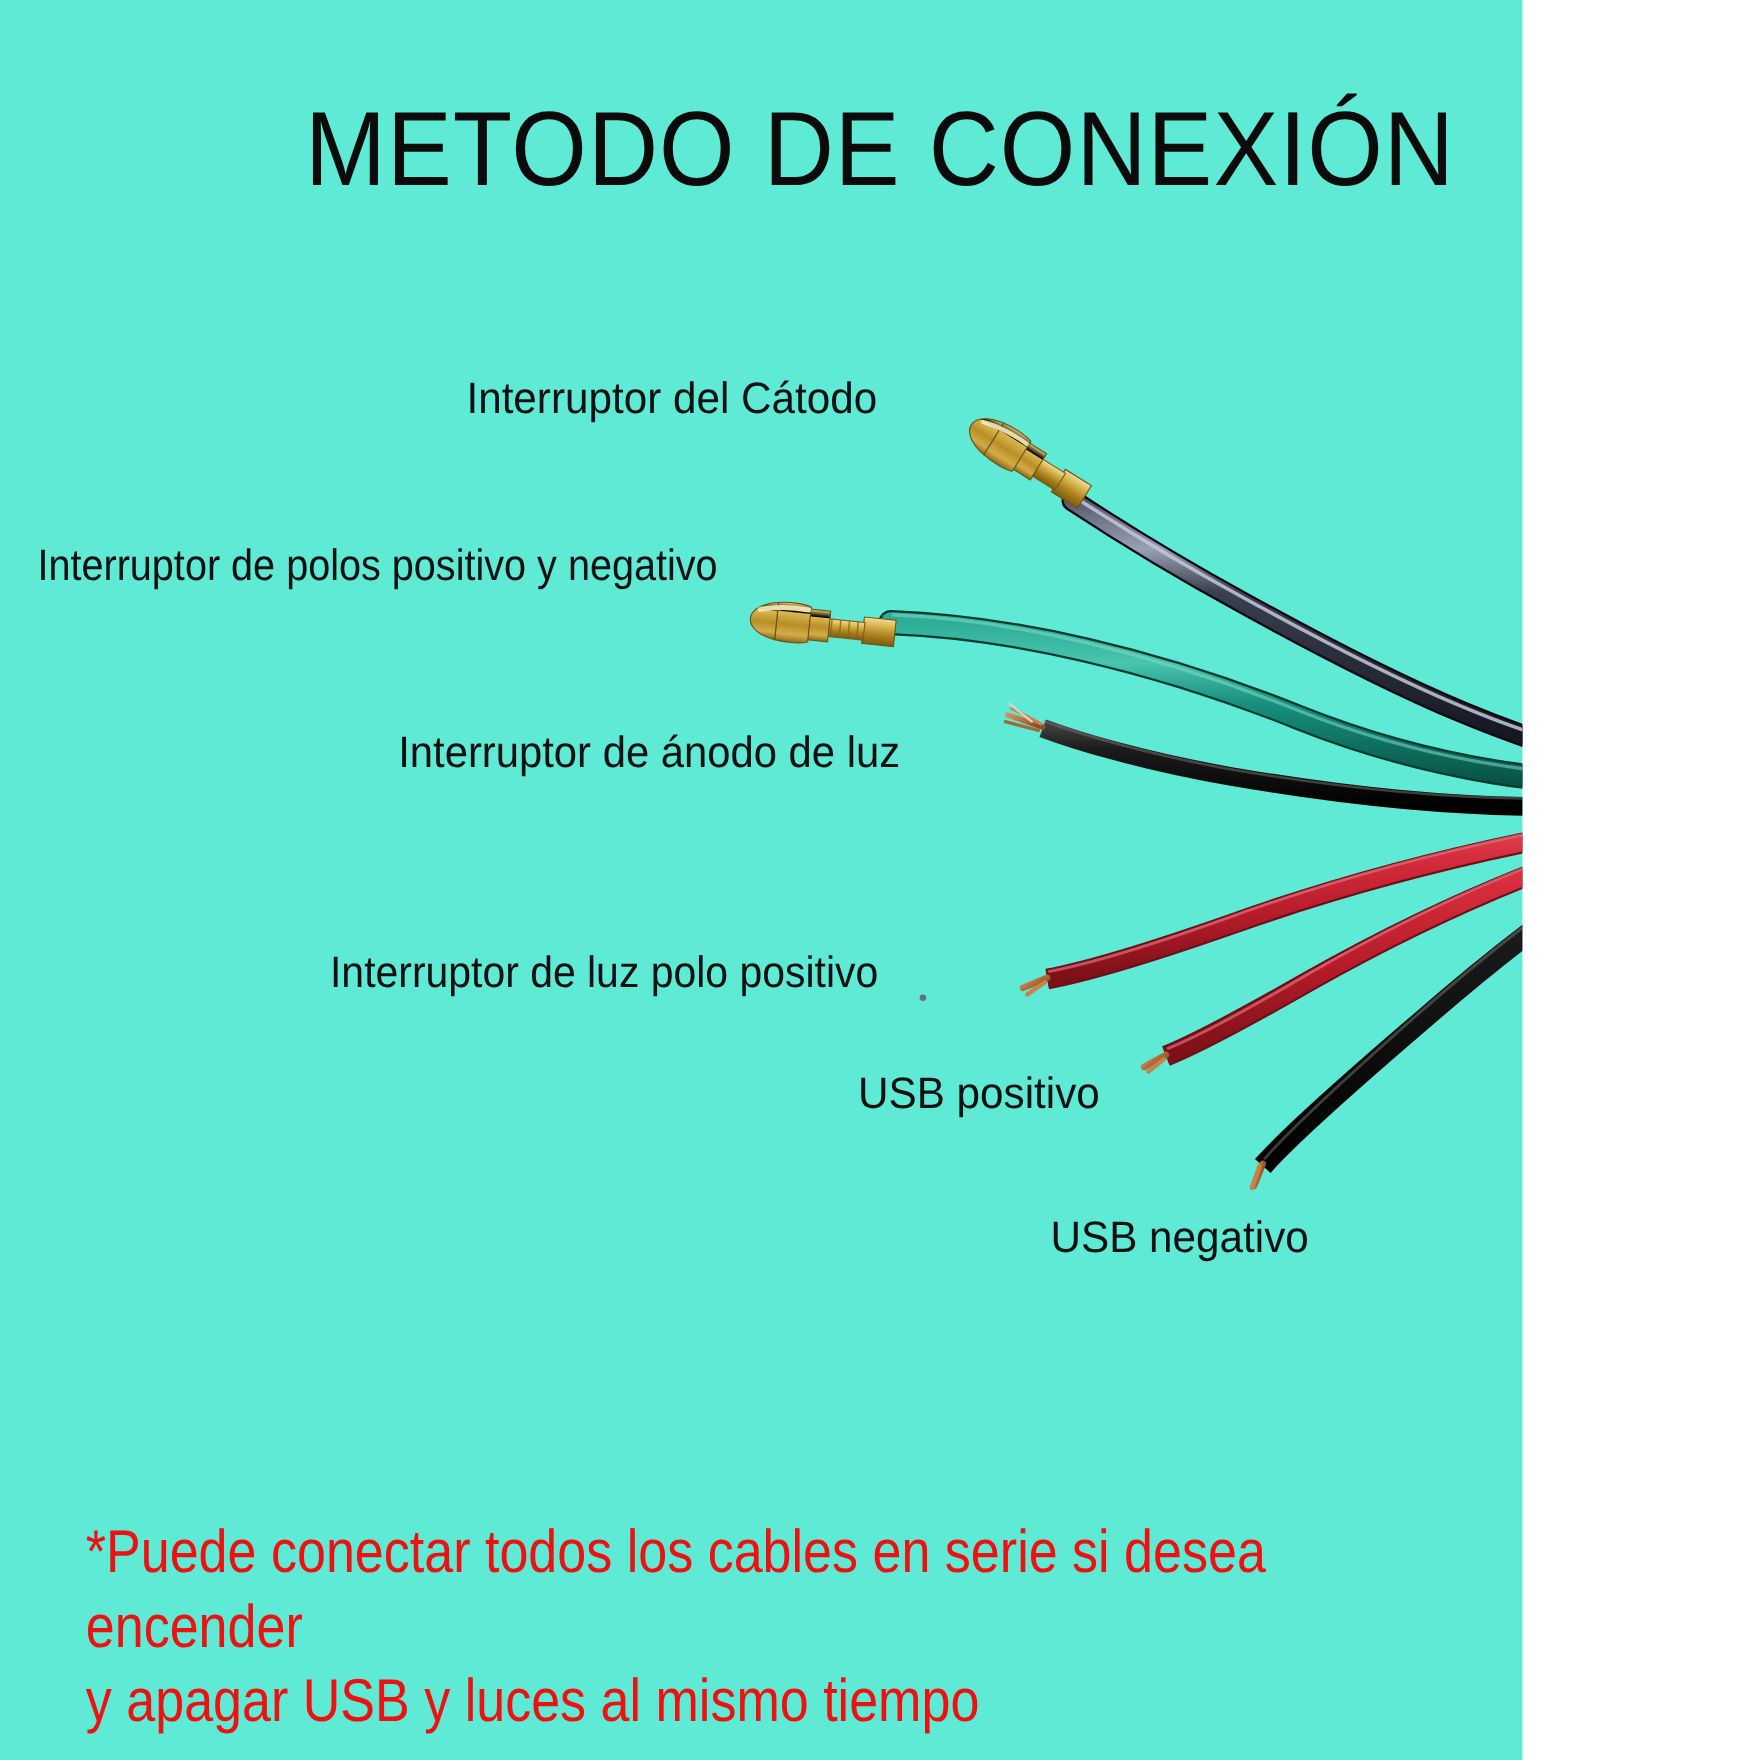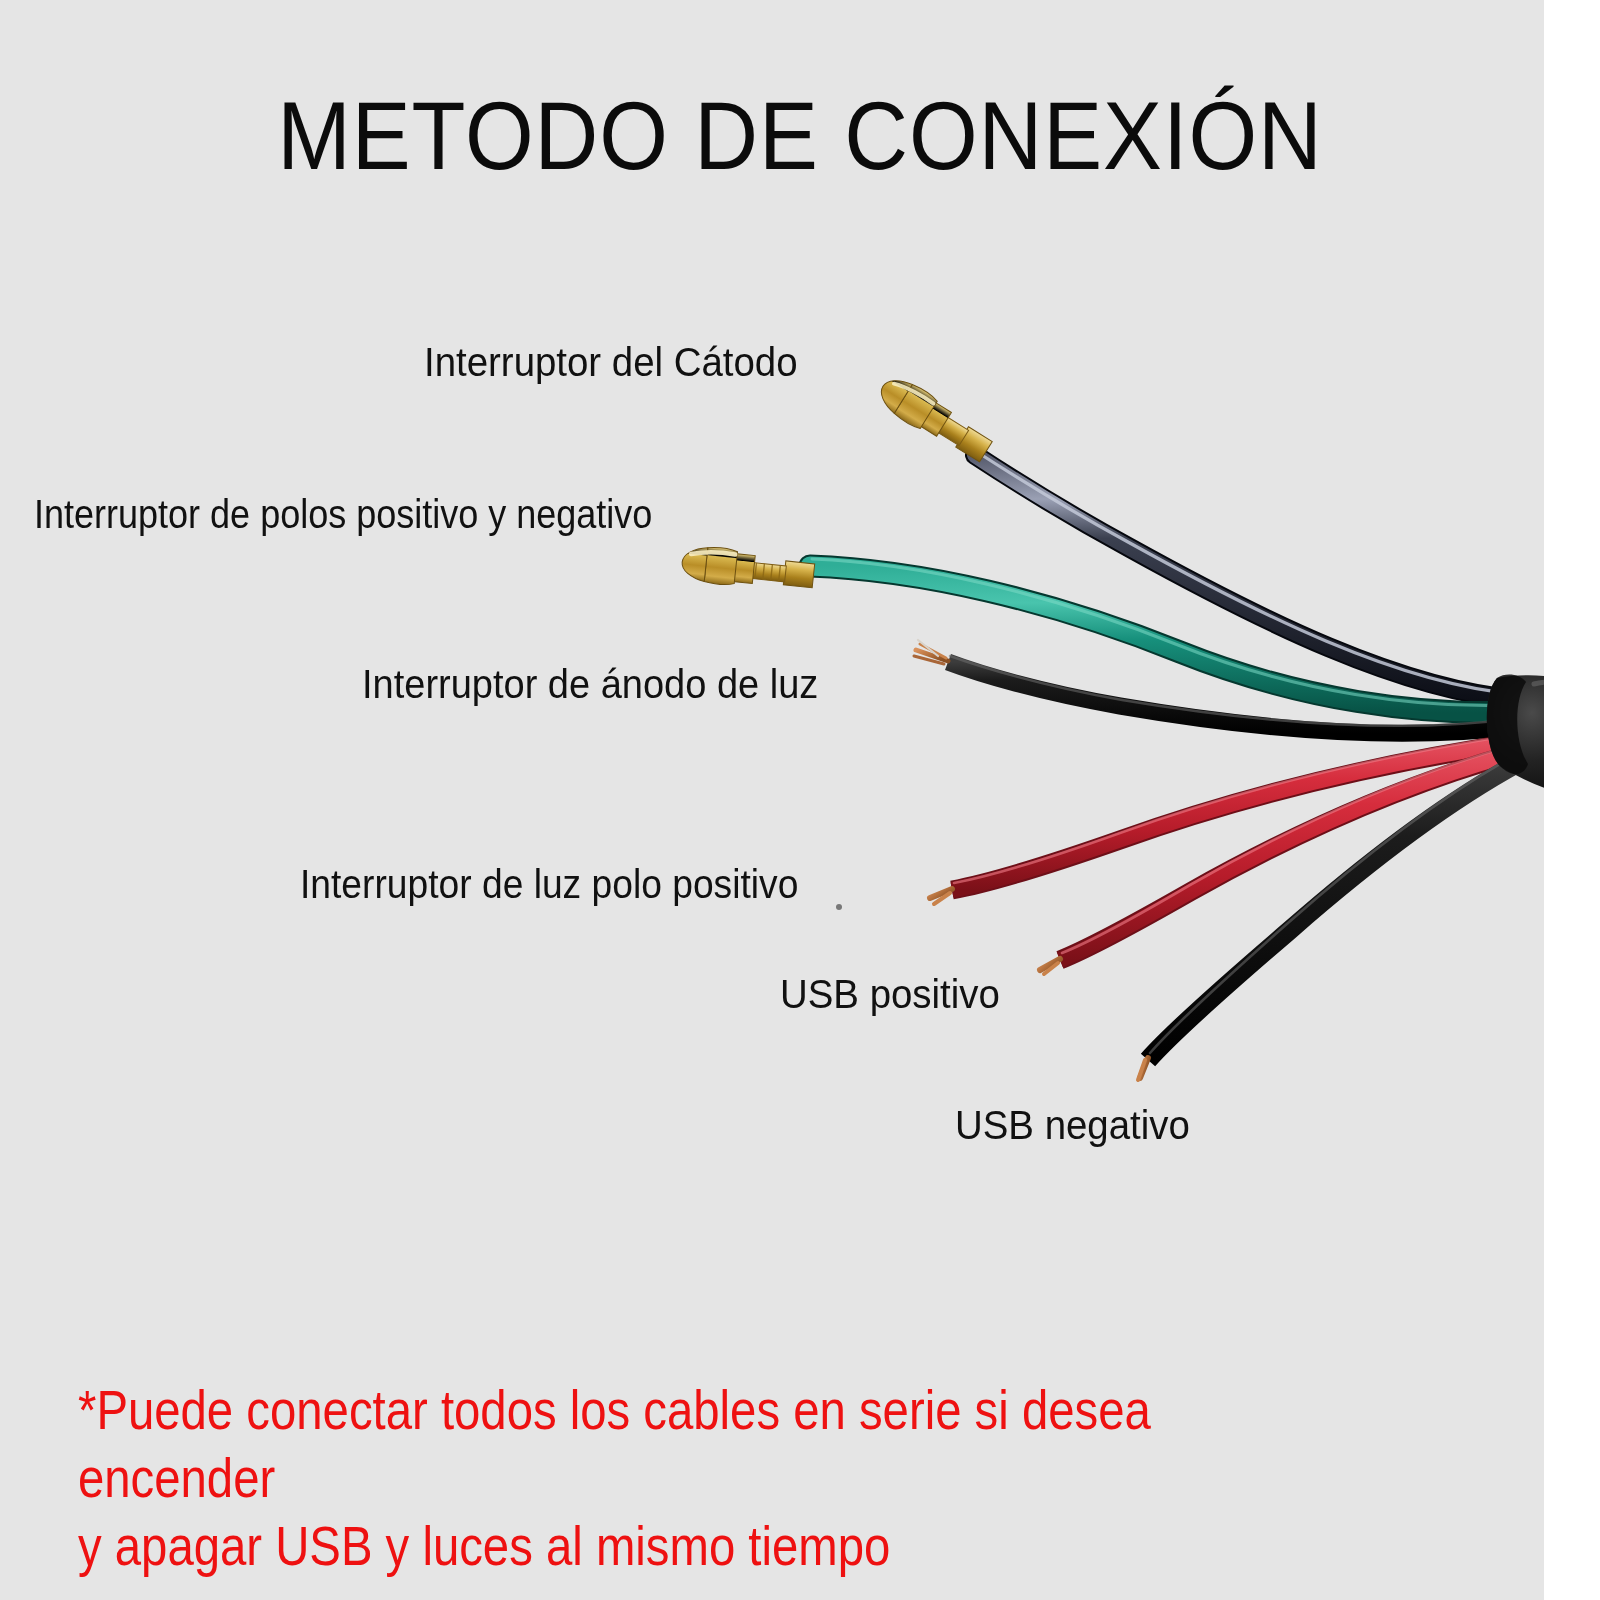--- a/index.html
+++ b/index.html
@@ -2,23 +2,23 @@
 <html><head>
 <meta charset="utf-8">
 <style>
   html, body {
     margin: 0;
     padding: 0;
     background: #ffffff;
   }
   #page {
     position: relative;
-    width: 1544px;
+    width: 1384px;
     height: 1600px;
-    background: #e5e5e5;
+    background: #5eead4;
     overflow: hidden;
     font-family: "Liberation Sans", sans-serif;
   }
 
   
   #title {
     position: absolute;
     left: 0;
     top: 86px;
     width: 1600px;

